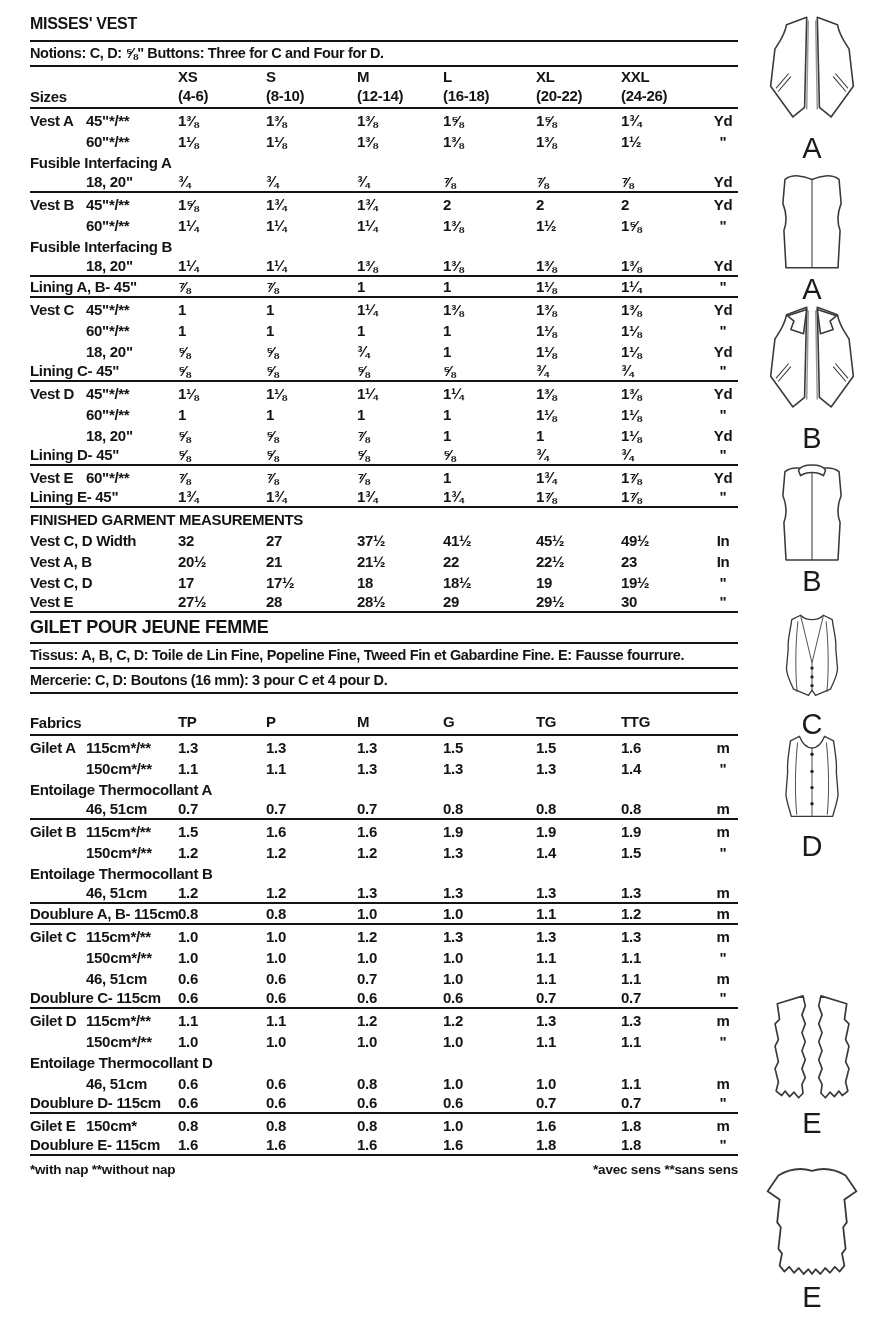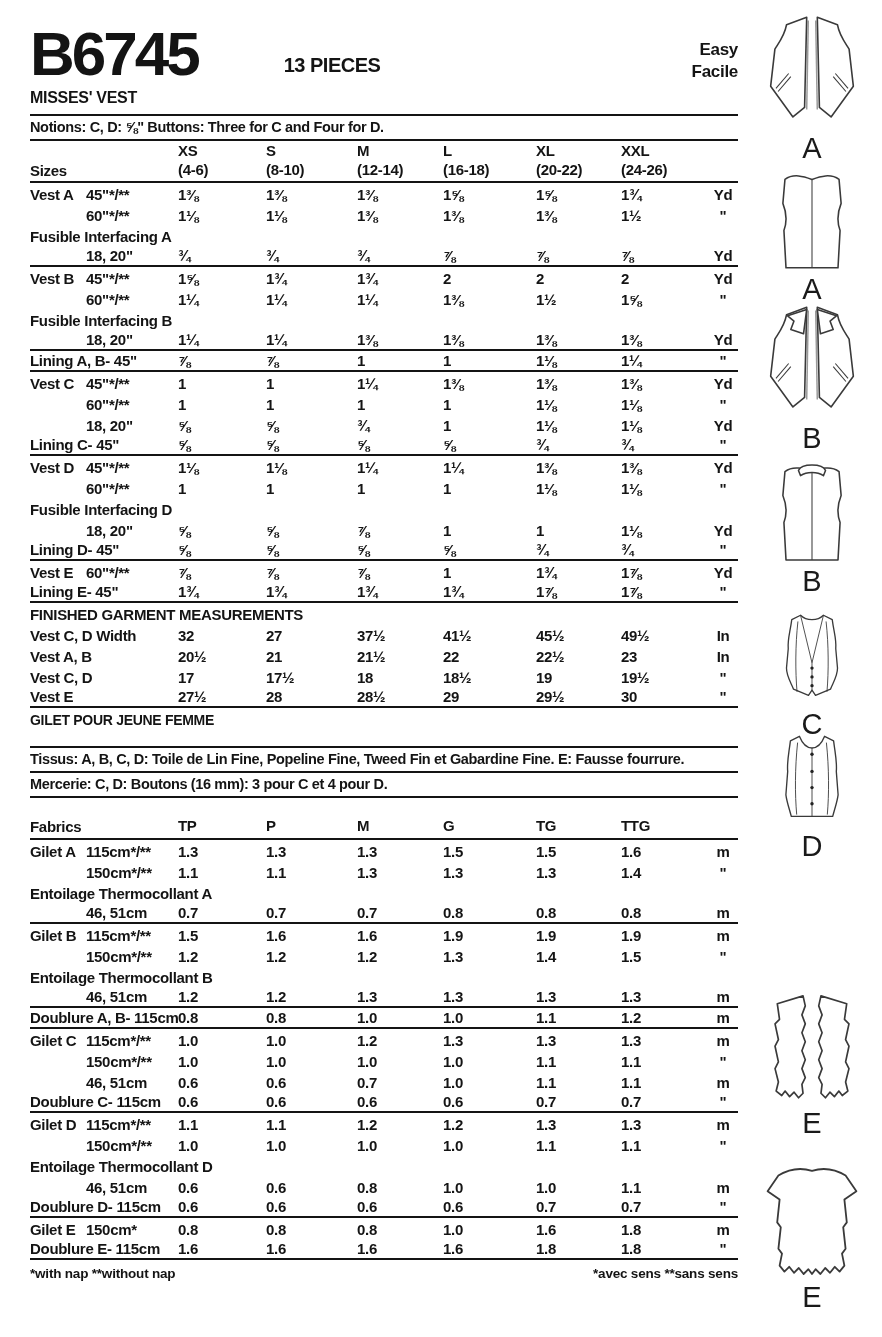--- a/index.html
+++ b/index.html
@@ -5,21 +5,21 @@
   html,body{margin:0;padding:0}
   body{width:882px;height:1337px;background:#fff;color:#141414;position:relative;overflow:hidden;
        font-family:"Liberation Sans",sans-serif;}
   .content{position:absolute;left:30px;top:10px;width:708px}
   .masthead{display:flex;align-items:flex-end;height:74px}
   .pattern-number{font-size:62px;font-weight:700;letter-spacing:-3px;line-height:.95}
   .pieces{font-size:20px;font-weight:700;margin-left:86px;margin-bottom:7px;letter-spacing:-.5px}
   .difficulty{margin-left:auto;text-align:right;font-size:17px;font-weight:700;line-height:1.3;margin-bottom:1px;letter-spacing:-.3px}
   .doc-title{font-size:16px;font-weight:700;margin-top:5px;padding-bottom:7px;border-bottom:2.5px solid #141414;letter-spacing:-.3px}
   .note-line{font-size:14.5px;font-weight:700;padding:3px 0 4px;border-bottom:2.5px solid #141414;letter-spacing:-.35px;white-space:nowrap}
-  .section-title{font-size:14px;font-weight:700;padding:4px 0 18px;border-bottom:2.5px solid #141414;letter-spacing:-.3px}
+  .section-title{font-size:18px;font-weight:700;padding:4px 0 4px;border-bottom:2.5px solid #141414;letter-spacing:-.3px}
   .trow{display:grid;grid-template-columns:56px 92px 88px 91px 86px 93px 85px 87px 30px;
         align-items:end;height:21px;padding-bottom:1px;box-sizing:border-box;
         font-size:15px;font-weight:700;letter-spacing:-.3px}
   .thead{height:42px;border-bottom:2.5px solid #141414;padding-bottom:3px}
   .thead .hdr div{line-height:19px}
   .trow.rule{border-bottom:2.5px solid #141414}
   .cell{white-space:nowrap;overflow:visible}
   .cell.span2{grid-column:span 2}
   .cell.full{grid-column:1/-1}
   .cell.unit{text-align:center}
@@ -30,28 +30,20 @@
   .fig svg{display:block;margin:0 auto}
   .ln{fill:#fff;stroke:#3a3a3a;stroke-width:1.5;stroke-linejoin:round}
   .seam{fill:none;stroke:#3a3a3a;stroke-width:1}
   .gray{stroke:#9a9a9a;stroke-width:1.4}
   .btn{fill:#222;stroke:none}
 </style>
 </head>
 <body>
 
 <div class="content">
-  <div class="masthead">
-    <div class="pattern-number">B6745</div>
-    <div class="pieces">13 PIECES</div>
-    <div class="difficulty">
-      <div>Easy</div>
-      <div>Facile</div>
-    </div>
-  </div>
 
   <div class="doc-title">MISSES' VEST</div>
   <div class="note-line">Notions: C, D: ⅝" Buttons: Three for C and Four for D.</div>
 
   <div id="en-table">
       <div class="trow thead">
         <div class="cell name span2">Sizes</div>
         <div class="cell val hdr">
           <div>XS</div>
           <div>(4-6)</div>
@@ -217,23 +209,20 @@
       <div class="trow">
         <div class="cell name"></div>
         <div class="cell sub">60"*/**</div>
         <div class="cell val">1</div>
         <div class="cell val">1</div>
         <div class="cell val">1</div>
         <div class="cell val">1</div>
         <div class="cell val">1⅛</div>
         <div class="cell val">1⅛</div>
         <div class="cell unit">"</div>
-      </div>
-      <div class="trow">
-        <div class="cell name full">Fusible Interfacing D</div>
       </div>
       <div class="trow">
         <div class="cell name"></div>
         <div class="cell sub">18, 20"</div>
         <div class="cell val">⅝</div>
         <div class="cell val">⅝</div>
         <div class="cell val">⅞</div>
         <div class="cell val">1</div>
         <div class="cell val">1</div>
         <div class="cell val">1⅛</div>

